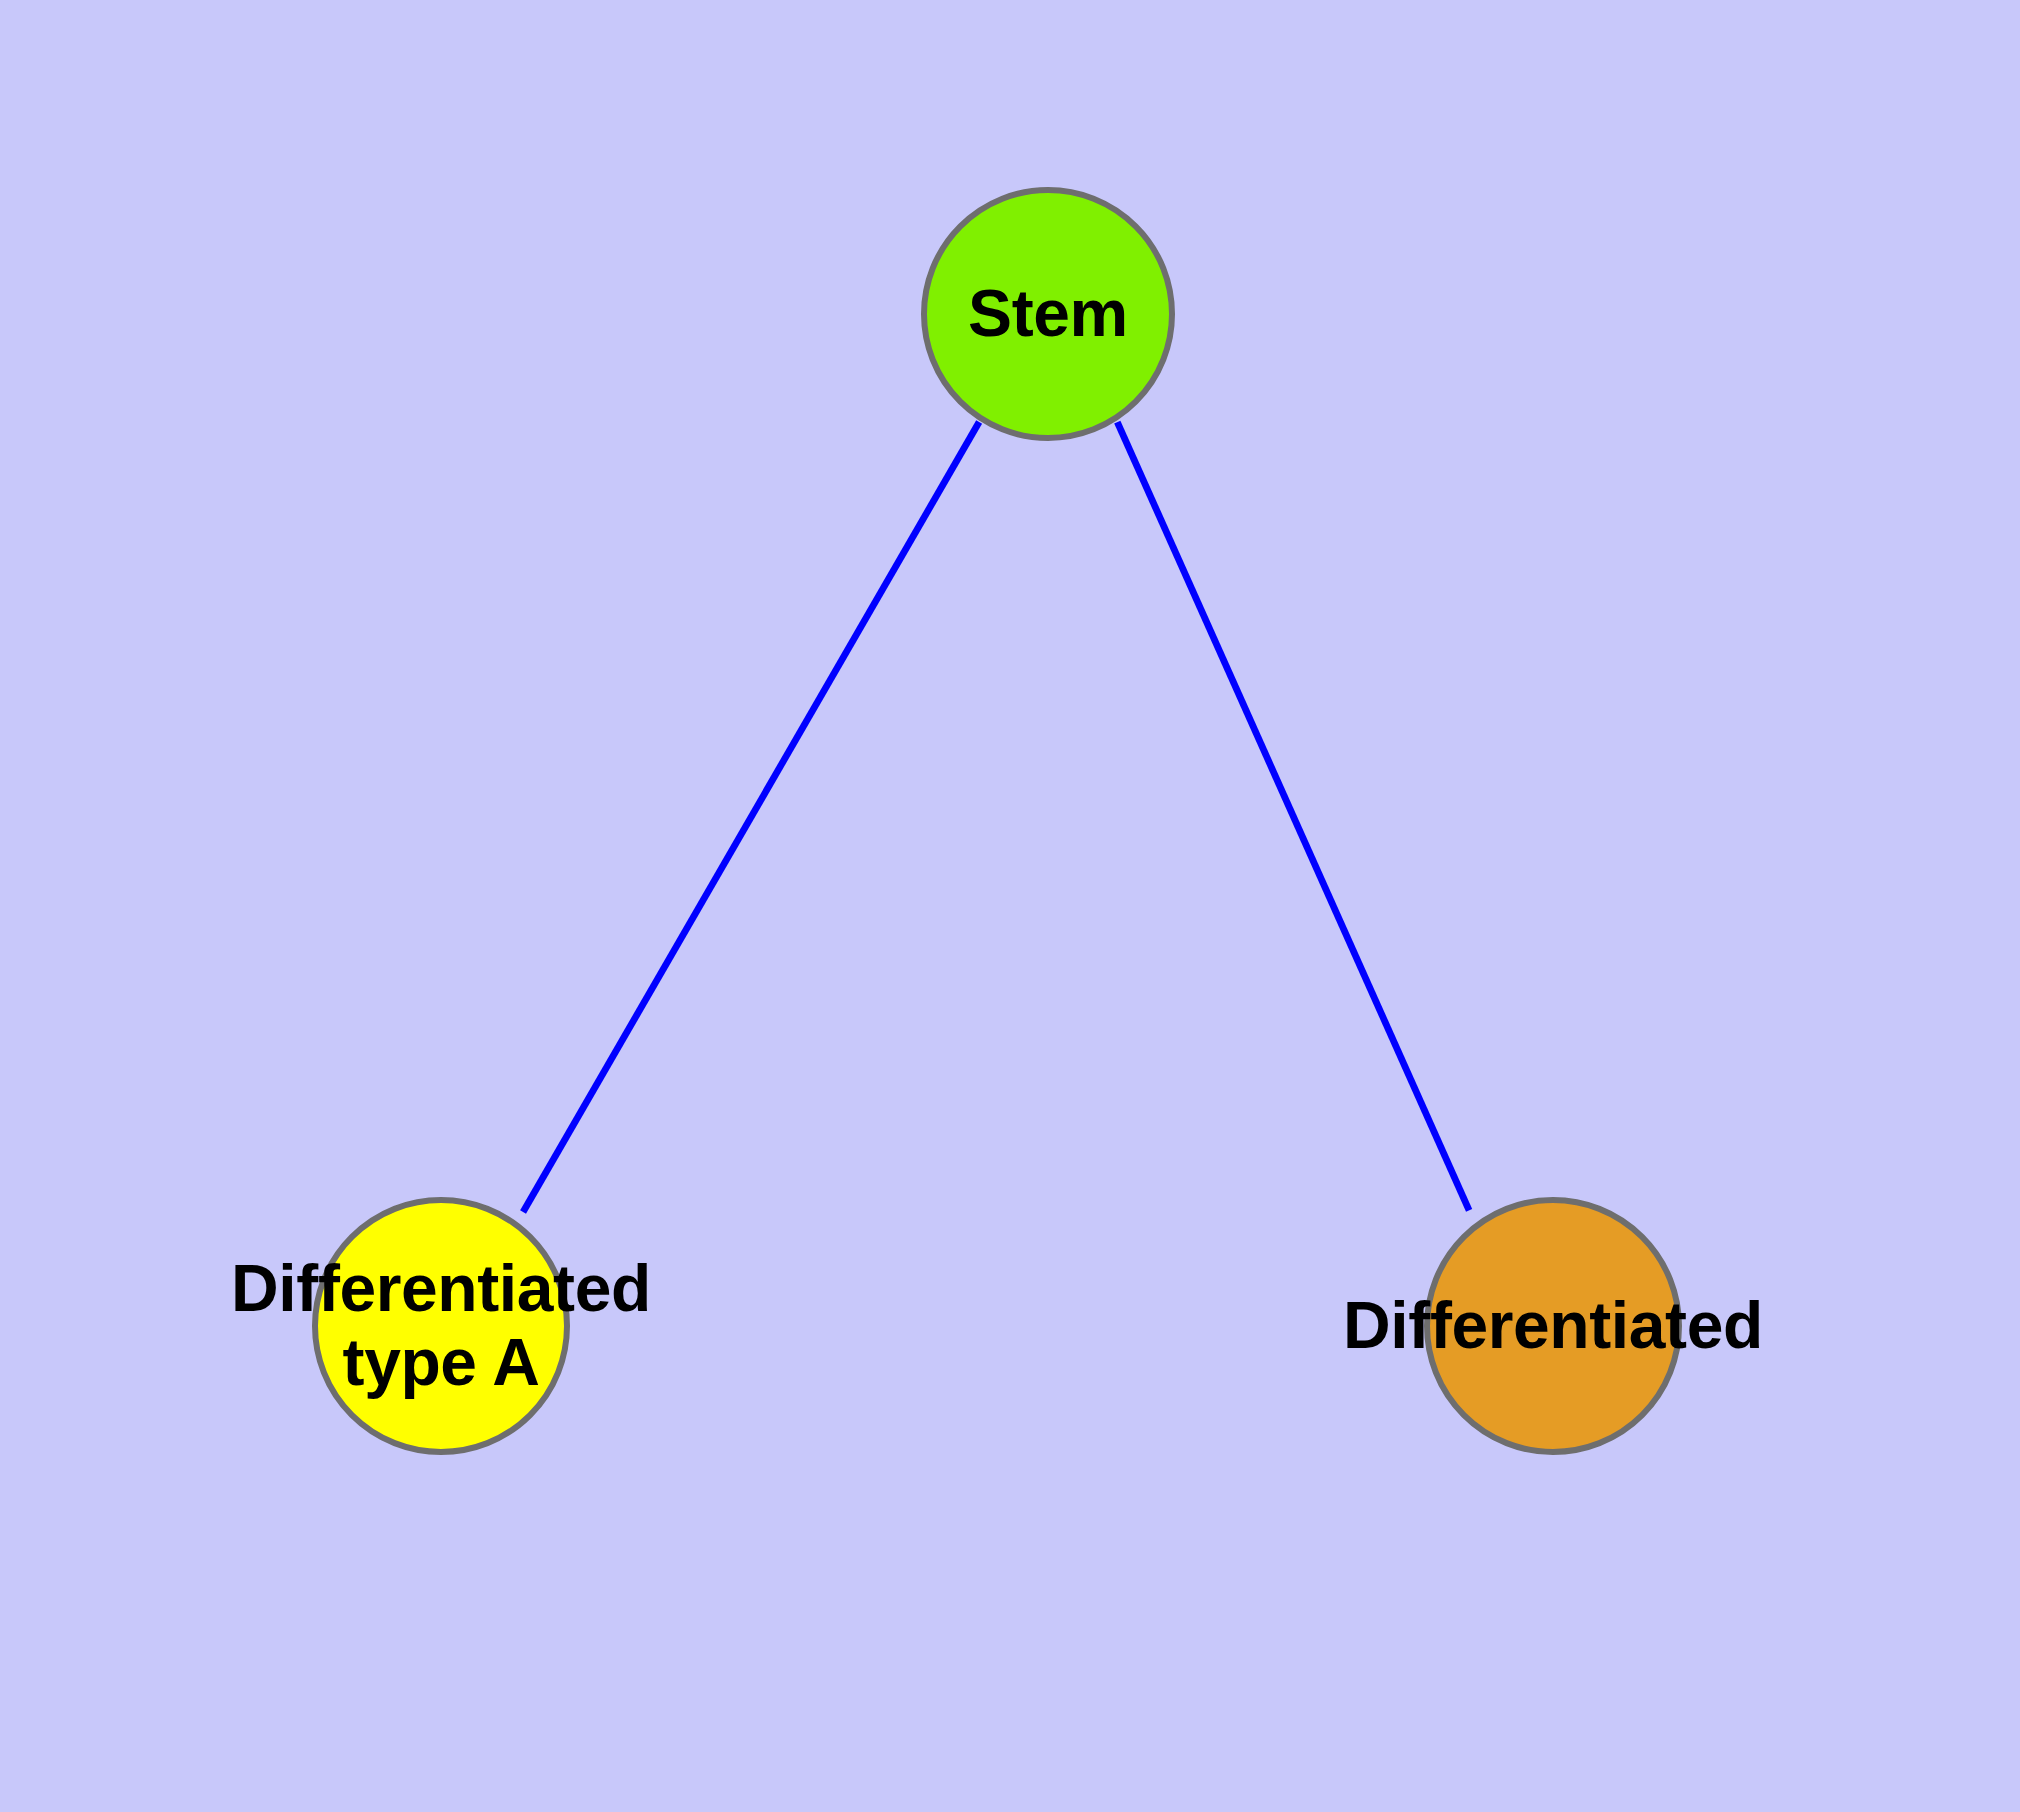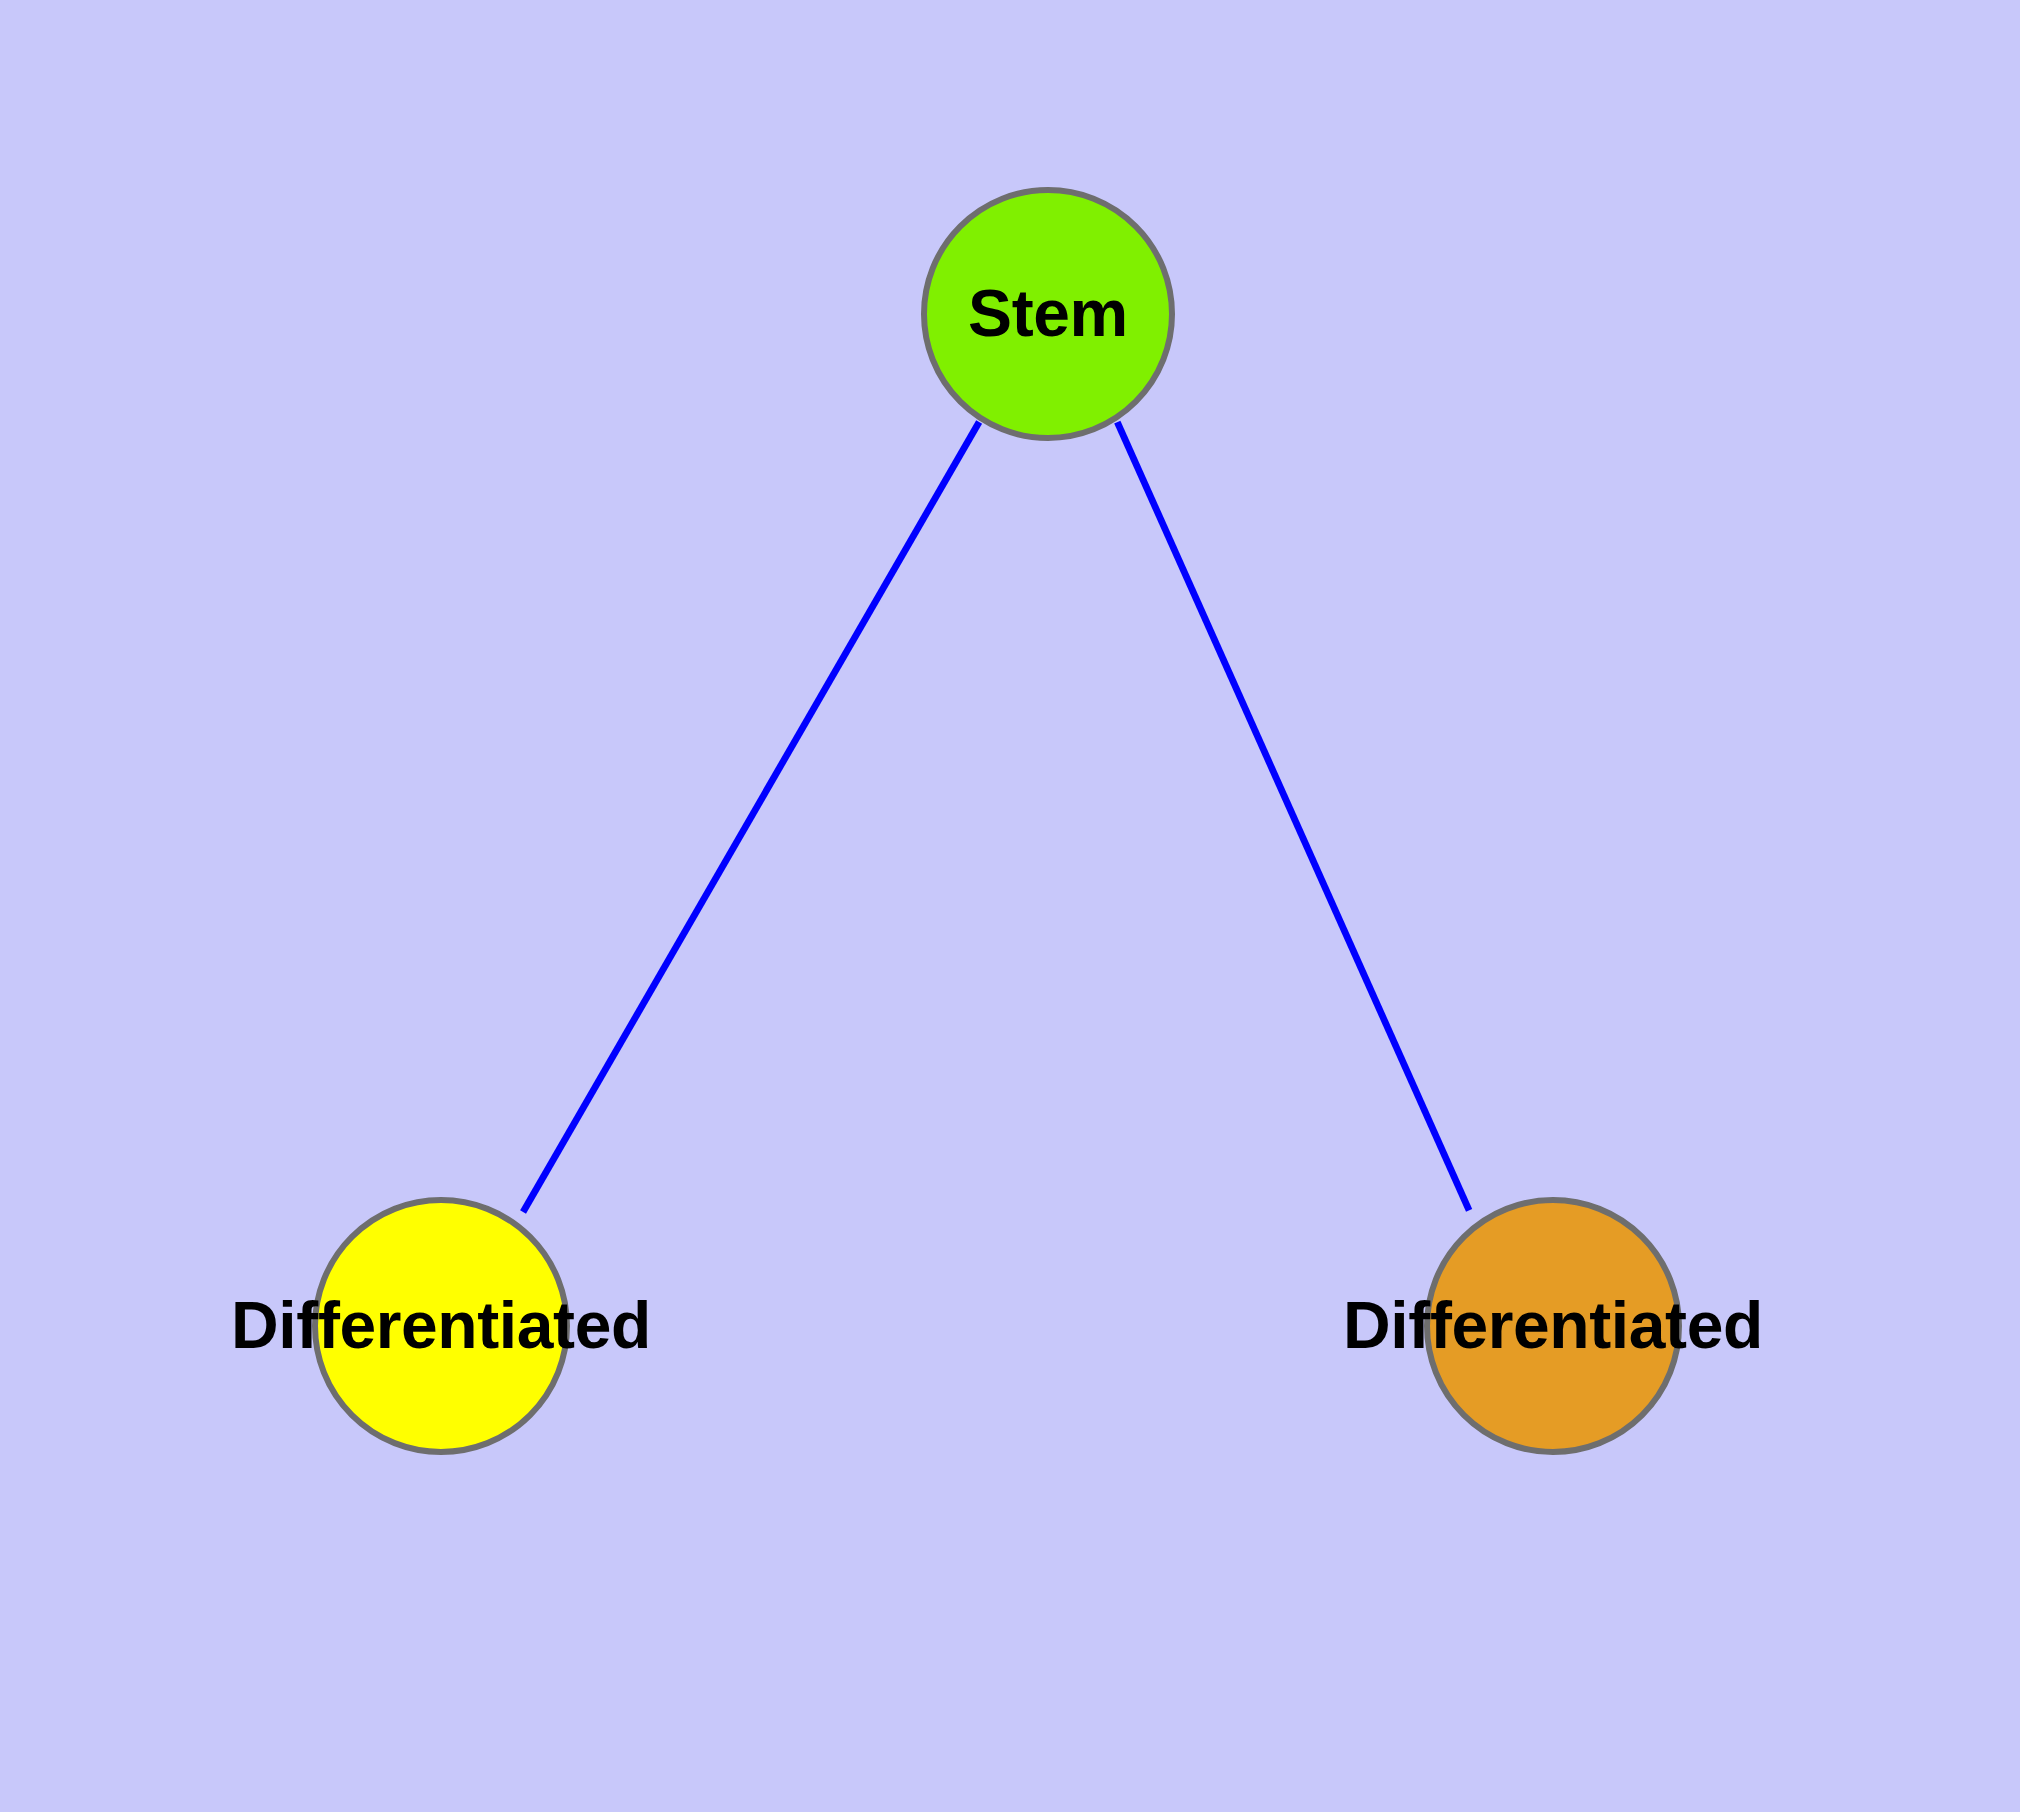--- a/index.html
+++ b/index.html
@@ -62,18 +62,18 @@
     <line id="edge-0" x1="1155" y1="498" x2="617" y2="1430" stroke="#0000FF" stroke-width="8" stroke-linecap="butt"></line>
     <line id="edge-1" x1="1318" y1="498" x2="1733" y2="1428" stroke="#0000FF" stroke-width="8" stroke-linecap="butt"></line>
   </svg>
 
   <div id="node-layer">
     <div class="node" id="node-0" style="left: 1048px; top: 314px; width: 254px; height: 254px; background: rgb(128, 240, 0); border: 6px solid rgb(110, 110, 110);"></div>
     <div class="node" id="node-1" style="left: 441px; top: 1326px; width: 258px; height: 258px; background: rgb(255, 255, 0); border: 6px solid rgb(110, 110, 110);"></div>
     <div class="node" id="node-2" style="left: 1553px; top: 1326px; width: 258px; height: 258px; background: rgb(229, 156, 37); border: 6px solid rgb(110, 110, 110);"></div>
 
     <div class="node-label" id="label-0" style="left: 1048px; top: 314px; font-size: 66px; color: rgb(0, 0, 0);"><div>Stem</div></div>
-    <div class="node-label" id="label-1" style="left: 441px; top: 1326px; font-size: 66px; color: rgb(0, 0, 0);"><div>Differentiated</div></div>
+    <div class="node-label" id="label-1" style="left: 441px; top: 1326px; font-size: 66px; color: rgb(0, 0, 0);"><div>Differentiated</div><div>type A</div></div>
     <div class="node-label" id="label-2" style="left: 1553px; top: 1326px; font-size: 66px; color: rgb(0, 0, 0);"><div>Differentiated</div></div>
   </div>
 
 </div>
 
 
 </body></html>

